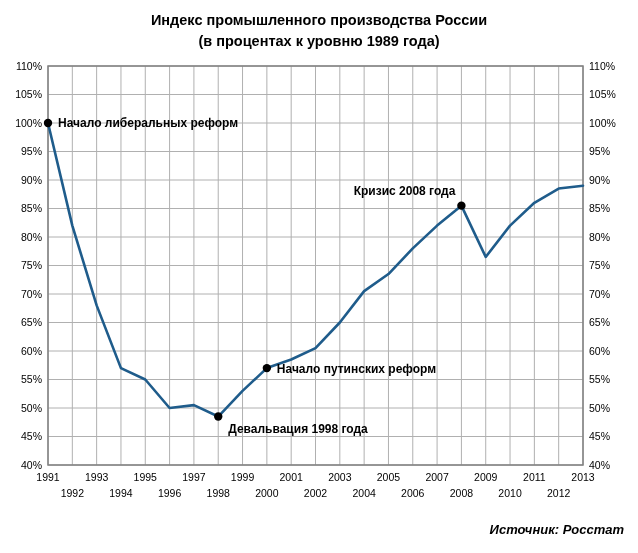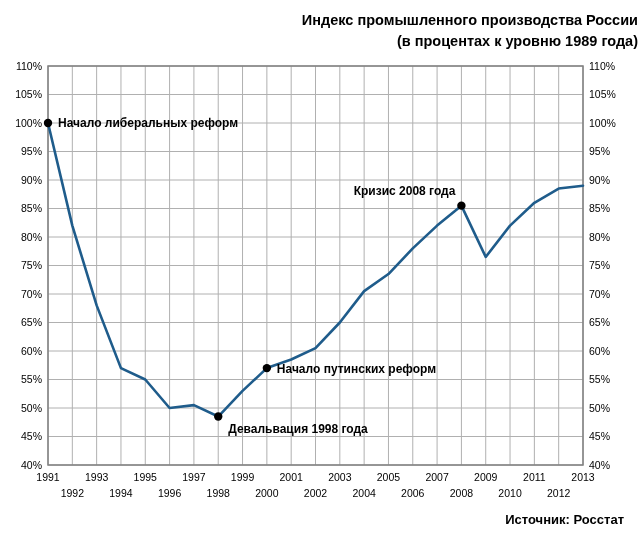--- a/index.html
+++ b/index.html
@@ -18,35 +18,36 @@
     position: absolute;
     left: 0; top: 0;
     width: 638px;
     height: 553px;
   }
   .title-block {
     position: absolute;
     left: 0;
     top: 10px;
     width: 638px;
-    text-align: right;
+    text-align: center;
   }
   .title-line {
     font-size: 14.5px;
     font-weight: bold;
     color: #000000;
     line-height: 21px;
     letter-spacing: 0px;
   }
   .source-label {
     position: absolute;
     right: 14px;
-    bottom: 26px;
+    bottom: 16px;
     font-size: 13px;
     font-weight: bold;
+    font-style: italic;
     color: #000000;
   }
   svg {
     position: absolute;
     left: 0;
     top: 0;
   }
   .axis-text {
     font-family: "Liberation Sans", sans-serif;
     font-size: 10.5px;

